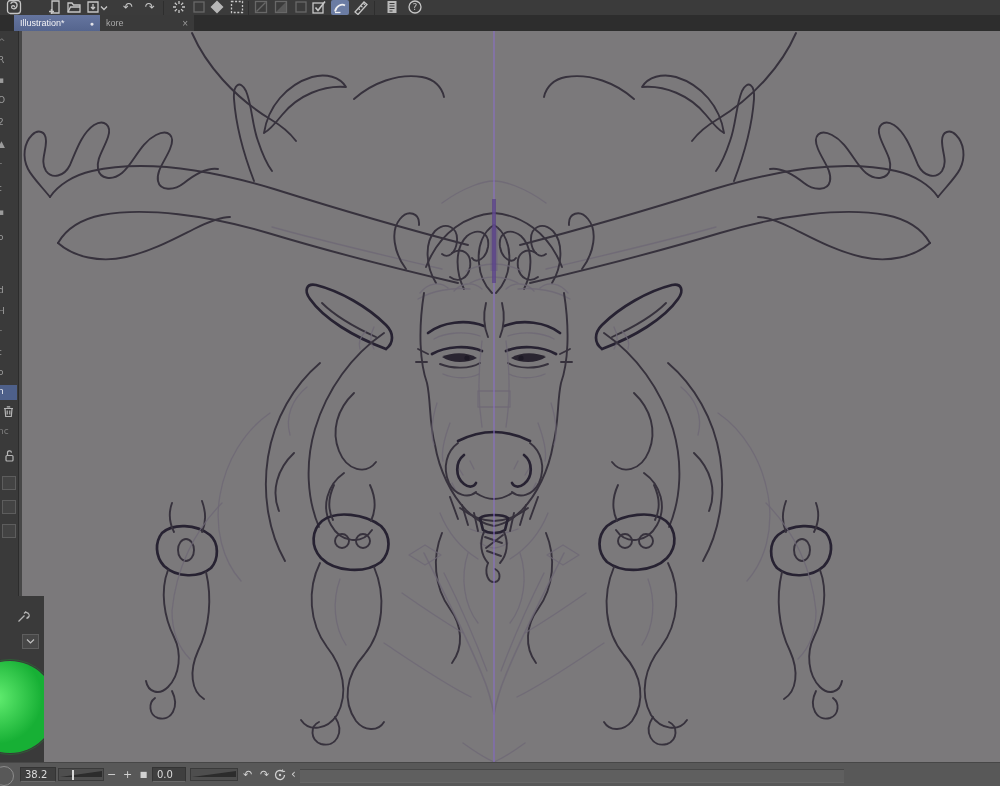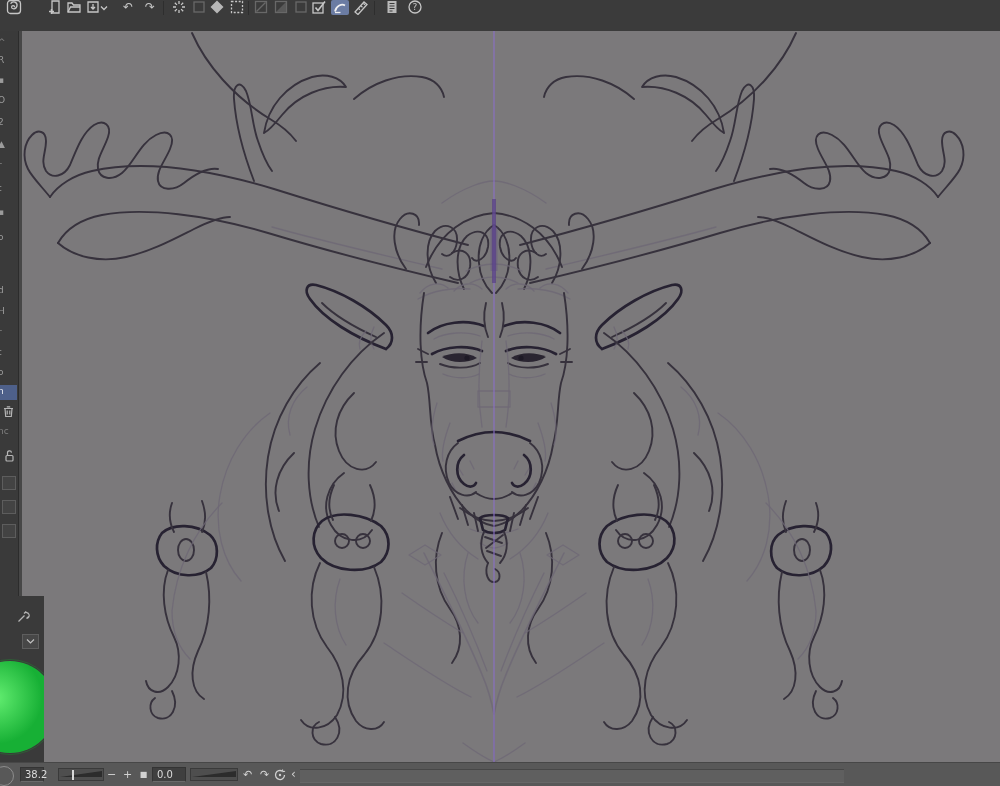--- a/index.html
+++ b/index.html
@@ -166,20 +166,30 @@
         </svg>
     </div>
     <div class="ico" style="left:406px">
       <svg width="16" height="16" viewBox="0 0 16 16">
           <circle cx="8" cy="8" r="6"></circle>
         </svg>
       <span class="glyph" style="position:absolute;font-size:9px;top:3px">?</span>
     </div>
   </div>
 
+  <div class="tabbar">
+    <div class="tab active">
+      <span>Illustration*</span>
+      <span class="dot">●</span>
+    </div>
+    <div class="tab inactive">
+      <span>kore</span>
+      <span class="close">×</span>
+    </div>
+  </div>
 
   <div class="sidebar">
     <span class="frag dim" style="top:5px">^</span>
     <span class="frag" style="top:23px">R</span>
     <span class="frag" style="top:43px">▪</span>
     <span class="frag" style="top:63px">O</span>
     <span class="frag" style="top:85px">2</span>
     <span class="frag" style="top:107px">▲</span>
     <span class="frag" style="top:128px">r</span>
     <span class="frag" style="top:151px">t</span>
@@ -338,21 +348,21 @@
         <radialGradient id="wheelgrad" cx="35%" cy="40%">
           <stop offset="0%" stop-color="#63ee71"></stop>
           <stop offset="100%" stop-color="#17b035"></stop>
         </radialGradient>
       </defs>
       <circle cx="47" cy="47" r="46" fill="url(#wheelgrad)"></circle>
     </svg>
   </div>
 
   <div class="statusbar">
-    <div class="sb-box" style="left:20px;width:24px">38.2</div>
+    <div class="sb-box" style="left:20px;width:36px">38.2</div>
     <div class="sb-slider" style="left:58px;width:46px">
       <div class="wedge"></div>
       <div class="handle" style="left:13px"></div>
     </div>
     <div class="sb-btn" style="left:104px">−</div>
     <div class="sb-btn" style="left:120px">+</div>
     <div class="sb-btn" style="left:136px;font-size:8px">■</div>
     <div class="sb-box" style="left:152px;width:34px">0.0</div>
     <div class="sb-slider" style="left:190px;width:48px">
       <div class="wedge"></div>

